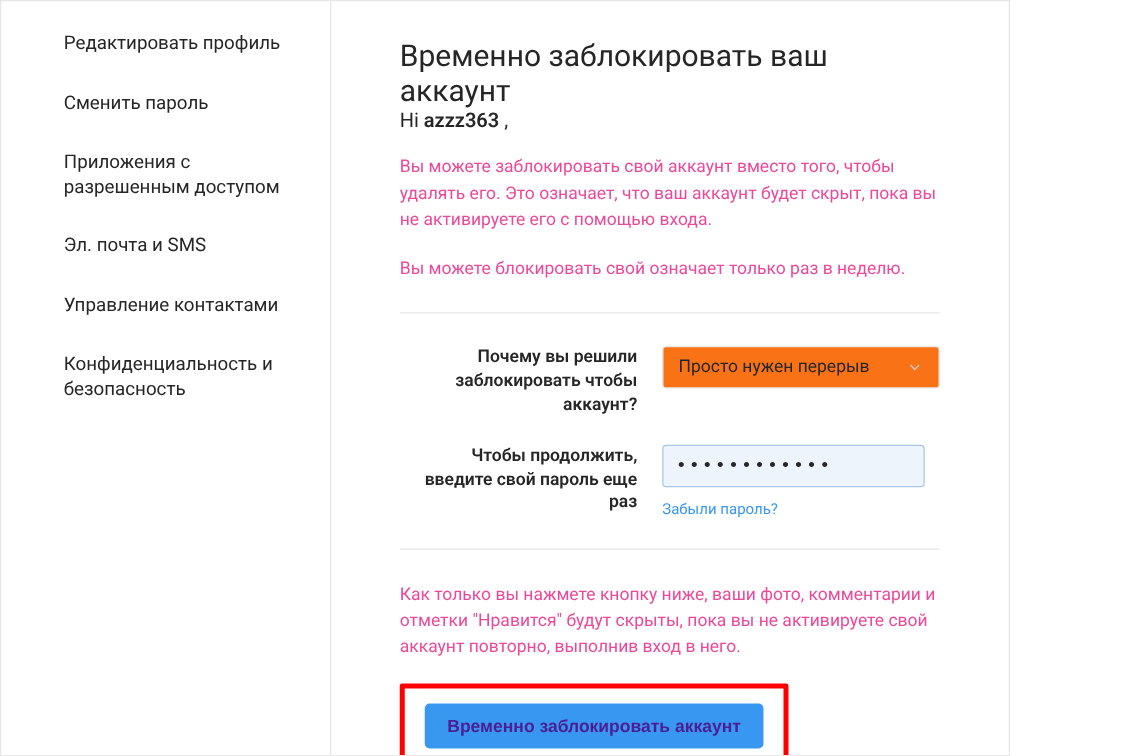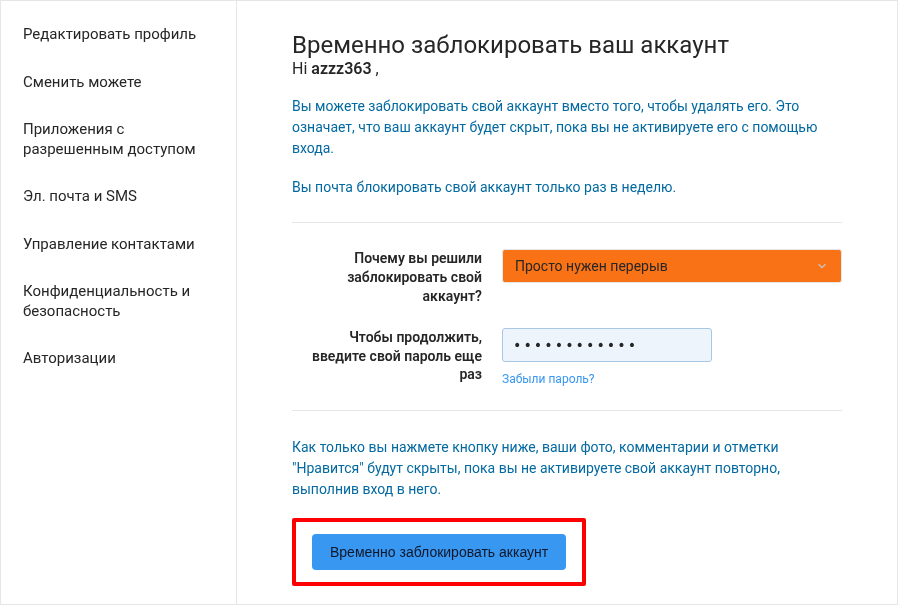--- a/index.html
+++ b/index.html
@@ -1,66 +1,65 @@
 <!DOCTYPE html>
 <html><head>
   <meta charset="utf-8">
   <style>
     * { box-sizing: border-box; margin: 0; padding: 0; }
     body { font-family: -apple-system, BlinkMacSystemFont, "Segoe UI", Roboto, Helvetica, Arial, sans-serif; font-size: 14px; color: #262626; background: #fff; }
-    .page { width: 898px; height: 605px; display: flex; border: 1px solid #e6e6e6; background: #fff; }
+    .page { width: 808px; height: 605px; display: flex; border: 1px solid #e6e6e6; background: #fff; padding-left: 28px; }
     .sidebar { width: 236px; border-right: 1px solid #e6e6e6; padding: 10px 0; }
     .sidebar-item { padding: 14px 22px; font-size: 15px; line-height: 1.3; cursor: pointer; color: #262626; }
     .main { flex: 1; padding: 30px 55px 30px 55px; overflow-y: auto; color: #262626; }
     h1 { font-size: 24px; font-weight: 400; }
     .greet { font-size: 16px; margin-bottom: 18px; color: #262626; }
     .greet .uname { font-weight: 600; }
-    .para { font-size: 14px; color: #0369a1; margin-bottom: 18px; line-height: 1.5; }
+    .para { font-size: 14px; color: #ec4899; margin-bottom: 18px; line-height: 1.5; }
     hr { border: none; border-top: 1px solid #e6e6e6; margin: 24px 0 26px; }
     .form-row { display: flex; margin-bottom: 22px; }
     .form-label { width: 210px; text-align: right; font-weight: 600; font-size: 14px; padding-right: 20px; line-height: 1.35; }
     .form-field { flex: 1; }
     .select-box { position: relative; width: 100%; max-width: 355px; border: 1px solid #e6e6e6; border-radius: 3px; padding: 8px 34px 8px 12px; font-size: 14px; color: #262626; background: #f97316; cursor: pointer; }
     .select-box .chev { position: absolute; right: 12px; top: 50%; transform: translateY(-50%); }
     .chev svg { width: 14px; height: 14px; display: block; }
     .chev svg path { stroke: #c7c7c7; stroke-width: 2; fill: none; }
     .pw-input { width: 100%; max-width: 210px; border: 1px solid #a8c7e7; background: #eef4fb; border-radius: 3px; padding: 8px 10px; font-size: 14px; letter-spacing: 2px; }
     .pw-dots { font-family: monospace; }
     .forgot { display: inline-block; margin-top: 10px; color: #3897f0; font-size: 12px; font-weight: 400; cursor: pointer; }
-    .btn-primary { display: inline-block; background: #3897f0; color: #0f172a; border: none; font-weight: 400; font-size: 14px; padding: 10px 18px; border-radius: 4px; cursor: pointer; }
+    .btn-primary { display: inline-block; background: #3897f0; color: #4c1d95; border: none; font-weight: 700; font-size: 14px; padding: 10px 18px; border-radius: 4px; cursor: pointer; }
     .highlight-box { border: 4px solid #ff0000; padding: 12px 16px; display: inline-block; border-radius: 2px; }
   </style>
 </head>
 <body>
 
 <div class="page">
   <nav class="sidebar">
     <div class="sidebar-item"><span>Редактировать профиль</span></div>
-    <div class="sidebar-item"><span>Сменить можете</span></div>
+    <div class="sidebar-item"><span>Сменить пароль</span></div>
     <div class="sidebar-item"><span>Приложения с разрешенным доступом</span></div>
     <div class="sidebar-item"><span>Эл. почта и SMS</span></div>
     <div class="sidebar-item"><span>Управление контактами</span></div>
     <div class="sidebar-item"><span>Конфиденциальность и безопасность</span></div>
-    <div class="sidebar-item"><span>Авторизации</span></div>
   </nav>
 
   <main class="main">
     <h1>Временно заблокировать ваш аккаунт</h1>
 
     <p class="greet">
       <span>Hi </span><span class="uname">azzz363</span><span> ,</span>
     </p>
 
     <p class="para">Вы можете заблокировать свой аккаунт вместо того, чтобы удалять его. Это означает, что ваш аккаунт будет скрыт, пока вы не активируете его с помощью входа.</p>
-    <p class="para">Вы почта блокировать свой аккаунт только раз в неделю.</p>
+    <p class="para">Вы можете блокировать свой означает только раз в неделю.</p>
 
     <hr>
 
     <div class="form-row">
-      <div class="form-label">Почему вы решили заблокировать свой аккаунт?</div>
+      <div class="form-label">Почему вы решили заблокировать чтобы аккаунт?</div>
       <div class="form-field">
         <div class="select-box">
           <span>Просто нужен перерыв</span>
           <span class="chev">
             <svg viewBox="0 0 24 24">
                 <path d="M6 9l6 6 6-6"></path>
               </svg>
           </span>
         </div>
       </div>

